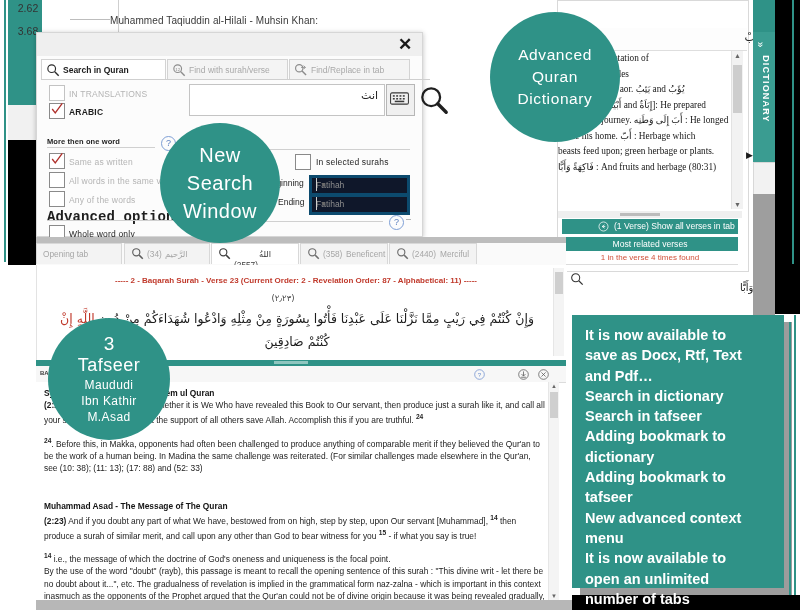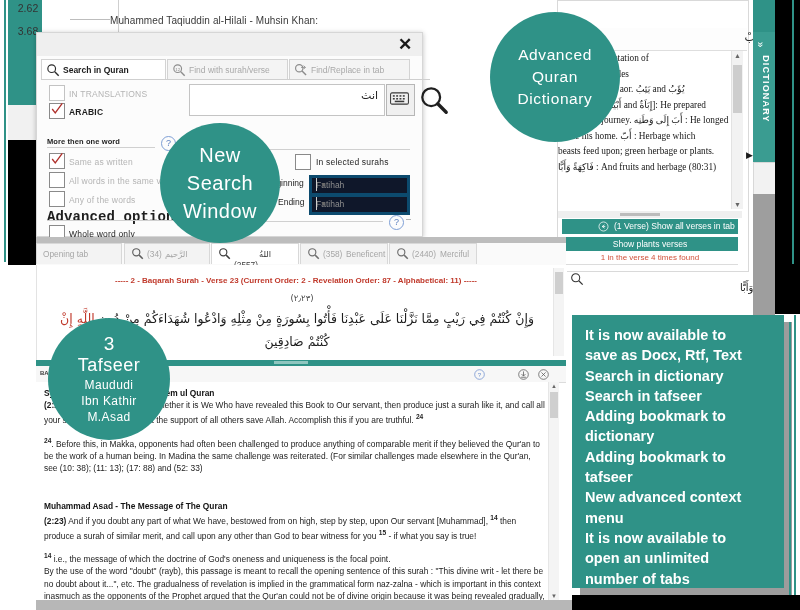--- a/index.html
+++ b/index.html
@@ -108,21 +108,21 @@
   .mtab{position:absolute;top:0;height:21px;background:#f3f3f3;border:1px solid #d8d8d8;border-bottom:none;
     font-size:8.5px;color:#a6a6a6;line-height:21px;box-sizing:border-box;cursor:pointer;}
   .mtab.active{background:#fff;}
   .mtab .mt-icon{position:absolute;left:6px;top:3px;width:13px;height:13px;}
   .mtab .mt-label{position:absolute;left:22px;top:0;font-size:8.3px;line-height:21px;}
   .mtab .mt-label.ar{font-family:"DejaVu Sans",sans-serif;}
 
   
   .quran-area{position:absolute;left:36px;top:265px;width:530px;height:96px;background:#fff;border-left:1px solid #e3e3e3;}
   .sura-header{position:absolute;left:36px;top:276px;width:520px;text-align:center;font-size:8px;color:#c0392b;font-weight:bold;}
-  .ayah-no{position:absolute;left:42px;top:293px;width:520px;text-align:center;font-size:8.5px;color:#444;font-family:"DejaVu Sans",sans-serif;}
+  .ayah-no{position:absolute;left:23px;top:293px;width:520px;text-align:center;font-size:8.5px;color:#444;font-family:"DejaVu Sans",sans-serif;}
   .ayah-text{position:absolute;left:48px;top:307px;width:498px;text-align:center;direction:rtl;
     font-size:12.5px;line-height:23px;color:#1d1d1d;font-family:"DejaVu Sans",sans-serif;}
   .ayah-red{color:#c0392b;}
   .q-scroll{position:absolute;left:553px;top:268px;width:10px;height:88px;background:#f4f4f4;border-left:1px solid #e6e6e6;}
   .q-scroll .qthumb{position:absolute;left:1px;top:4px;width:8px;height:22px;background:#cfcfcf;}
 
   
   .split2{position:absolute;left:36px;top:360px;width:530px;height:6px;background:#2f9287;}
   .split2 .grip{position:absolute;left:238px;top:1px;width:34px;height:3px;background:#8fc6bf;}
   .taf-toolbar{position:absolute;left:36px;top:366px;width:530px;height:16px;background:#f7f7f7;border-bottom:1px solid #dcdcdc;}
@@ -211,21 +211,21 @@
     </div>
 
   <div class="tealbtn" style="left:562px;top:219px;width:176px;height:15px;line-height:15px;">
     <svg style="position:absolute;left:36px;top:2px;width:11px;height:11px;" viewBox="0 0 16 16">
       <circle cx="8" cy="8" r="6.6" fill="none" stroke="#fff" stroke-width="1.1"></circle>
       <path d="M9.5 5.5 L6 8 L9.5 10.5" fill="none" stroke="#fff" stroke-width="1.1"></path>
       <path d="M6 8 L10.5 8" stroke="#fff" stroke-width="1.1"></path>
     </svg>
     <span style="position:absolute;left:52px;top:0;">(1 Verse) Show all verses in tab</span>
   </div>
-  <div class="tealbtn" style="left:562px;top:237px;width:176px;height:14px;line-height:14px;">Show plants verses</div>
+  <div class="tealbtn" style="left:562px;top:237px;width:176px;height:14px;line-height:14px;">Most related verses</div>
   <div class="foundtxt">1 in the verse 4 times found</div>
   <div class="dict-sep"></div>
   <div class="ayah-ref">80.31</div>
   <div class="ayah-ar">وَفَاكِهَةً وَأَبًّا</div>
   <svg class="small-mag" viewBox="0 0 16 16">
     <circle cx="6.5" cy="6.5" r="4.6" fill="none" stroke="#333" stroke-width="1.2"></circle>
     <line x1="10" y1="10" x2="14.5" y2="14.5" stroke="#333" stroke-width="1.4"></line>
   </svg>
 
   <div class="dict-rail"></div>
@@ -452,20 +452,21 @@
   <div class="bottom-strip"></div>
 
   <div class="feat-shadow"></div>
   <div class="feat-card"></div>
   <div class="feat-teal-line"></div>
   <div class="feat-teal-line2"></div>
   <div class="bottom-black"></div>
   <div class="feat-list">
     <div>It is now available to</div>
     <div>save as Docx, Rtf, Text</div>
+    <div>and Pdf…</div>
     <div>Search in dictionary</div>
     <div>Search in tafseer</div>
     <div>Adding bookmark to</div>
     <div>dictionary</div>
     <div>Adding bookmark to</div>
     <div>tafseer</div>
     <div>New advanced context</div>
     <div>menu</div>
     <div>It is now available to</div>
     <div>open an unlimited</div>

